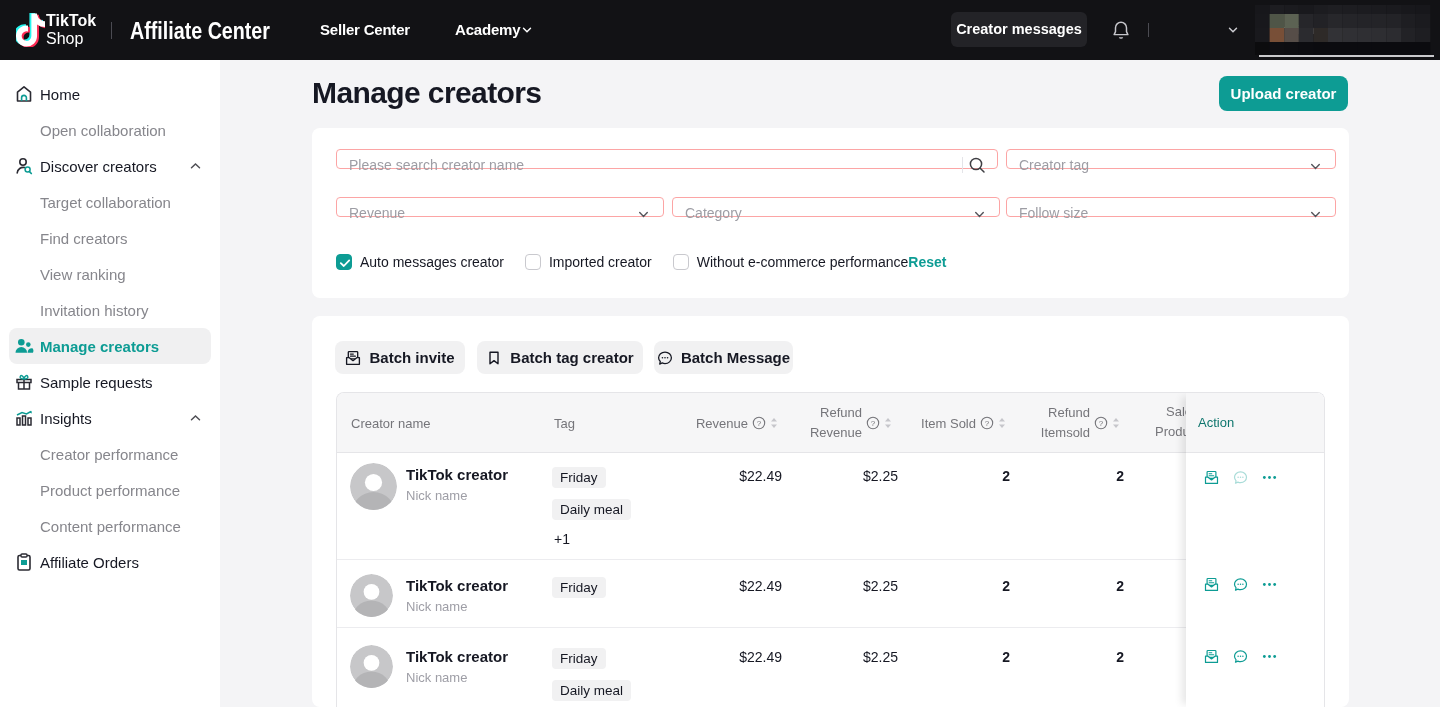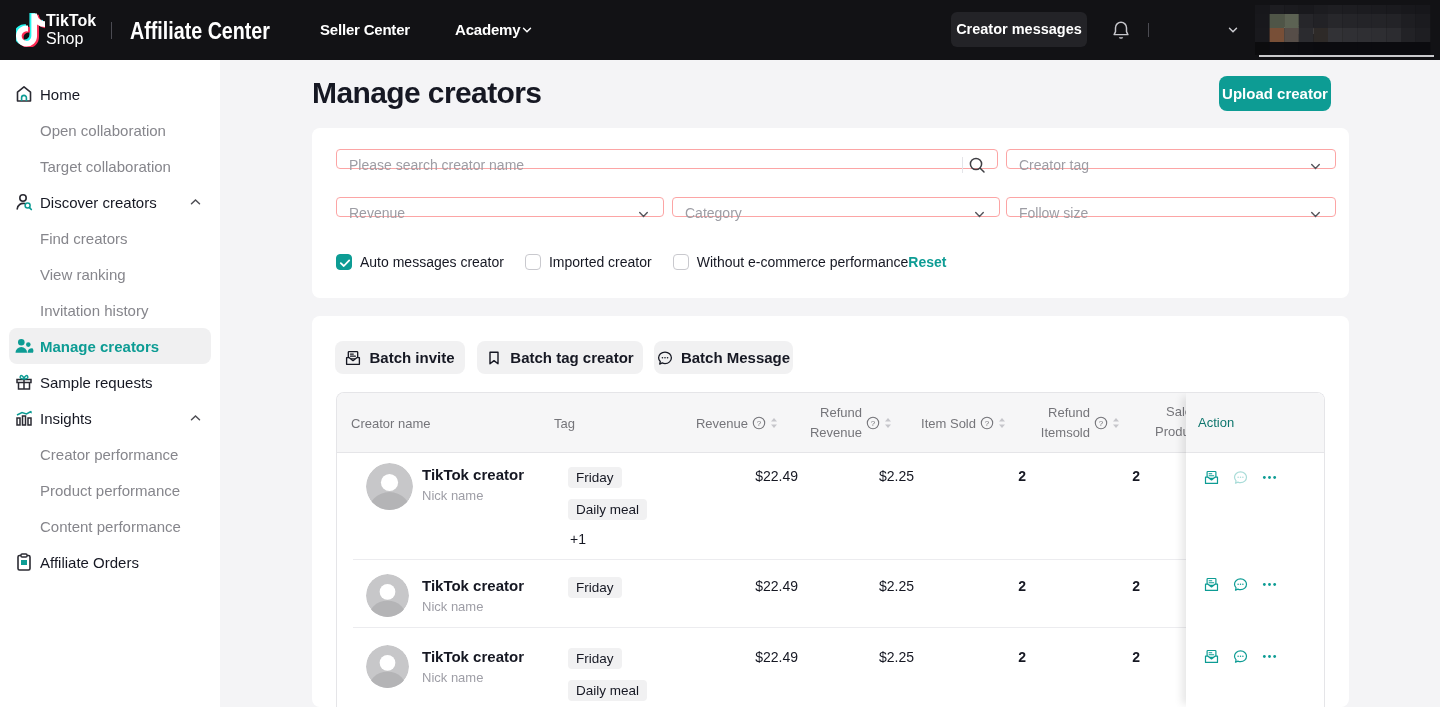--- a/index.html
+++ b/index.html
@@ -29,41 +29,41 @@
 .nav-item .ic { position:absolute; left:14px; top:8px; width:20px; height:20px; }
 .nav-item .txt { margin-left:40px; font-size:15px; color:#161823; font-weight:400; }
 .nav-item .sub { margin-left:40px; font-size:15px; color:#86868c; font-weight:400; }
 .nav-item .chev { position:absolute; left:189px; top:13px; }
 .nav-item.sel { background:#f0f0f1; border-radius:8px; margin:0 9px; }
 .nav-item.sel .ic { left:5px; }
 .nav-item.sel .txt { margin-left:31px; color:#0d9c94; font-weight:700; }
 
 .main { position:absolute; left:220px; top:60px; width:1220px; height:647px; }
 .title { position:absolute; left:92px; top:16px; font-size:30px; font-weight:700; color:#161823; letter-spacing:-0.6px; }
-.upload { position:absolute; left:999px; top:16px; width:112px; height:35px; background:#0d9c94; border-radius:8px; color:#fff; font-size:15px; font-weight:600; text-align:center; line-height:35px; }
+.upload { position:absolute; left:999px; top:16px; width:129px; height:35px; background:#0d9c94; border-radius:8px; color:#fff; font-size:15px; font-weight:600; text-align:center; line-height:35px; }
 .card1 { position:absolute; left:92px; top:68px; width:1037px; height:170px; background:#fff; border-radius:8px; }
 .inp { position:absolute; height:20px; border:1px solid #fca5a5; border-radius:4px; background:#fff; font-size:14px; color:#9d9da4; line-height:30px; padding-left:12px; }
 .chev-d { position:absolute; }
 .srch { left:24px; top:21px; width:662px; }
 .s-div { position:absolute; left:650px; top:29px; width:1px; height:16px; background:#e4e4e8; }
 .s-ic { position:absolute; left:656px; top:28px; }
 .ctag { left:694px; top:21px; width:330px; }
 .rev { left:24px; top:69px; width:328px; }
 .cat { left:360px; top:69px; width:328px; }
 .fsize { left:694px; top:69px; width:330px; }
 .checks { position:absolute; left:24px; top:126px; display:flex; align-items:center; font-size:14px; color:#161823; }
 .cb { width:16px; height:16px; border:1px solid #c9c9ce; border-radius:4px; background:#fff; margin-right:8px; }
 .cb.on { background:#0d9c94; border-color:#0d9c94; position:relative; }
 .reset { color:#0d9c94; font-weight:600; }
 .card2 { position:absolute; left:92px; top:256px; width:1037px; height:391px; background:#fff; border-radius:8px; }
 .bbtn { position:absolute; top:25px; height:33px; background:#f1f1f2; border-radius:8px; display:flex; align-items:center; justify-content:center; font-size:15px; font-weight:600; color:#161823; gap:8px; }
 .tbl { position:absolute; left:24px; top:76px; width:989px; height:315px; border:1px solid #e5e5e8; border-radius:8px 8px 0 0; border-bottom:none; overflow:hidden; }
 .thead { position:absolute; left:0; top:0; width:987px; height:60px; background:#f6f6f7; border-bottom:1px solid #e5e5e8; font-size:13px; color:#75757a; }
 .th { position:absolute; display:flex; align-items:center; gap:4px; }
-.row { position:absolute; left:16px; width:987px; border-bottom:1px solid #ececef; }
+.row { position:absolute; left:0; width:987px; border-bottom:1px solid #ececef; }
 .avatar { position:absolute; left:13px; top:10px; }
 .cname { position:absolute; left:69px; top:13px; font-size:15px; font-weight:700; color:#161823; }
 .nick { position:absolute; left:69px; top:35px; font-size:13px; color:#9e9ea6; }
 .chip { position:absolute; background:#f1f1f2; border-radius:4px; font-size:13.5px; color:#161823; height:21px; line-height:21px; padding:0 8px; }
 .val { position:absolute; font-size:14px; color:#161823; text-align:right; top:15px; }
 .valb { font-weight:700; }
 .action-col { position:absolute; left:849px; top:0; width:138px; height:315px; background:#fff; box-shadow:-8px 0 8px -4px rgba(0,0,0,0.10); }
 .action-head { position:absolute; left:0; top:0; width:138px; height:60px; background:#f6f6f7; border-bottom:1px solid #e5e5e8; font-size:13px; color:#0f766e; line-height:60px; padding-left:12px; }
 .aicons { position:absolute; left:18px; display:flex; gap:14px; align-items:center; }
 </style>
@@ -158,33 +158,33 @@
         <svg class="ic" viewBox="0 0 20 20">
           <path d="M3.5 8.2 L10 2.8 L16.5 8.2 V17 H3.5 Z" fill="none" stroke="#2b2b33" stroke-width="1.6" stroke-linejoin="round"></path>
           <path d="M7.6 17 v-3.2 a2.4 2.4 0 0 1 4.8 0 V17" fill="none" stroke="#0d9c94" stroke-width="1.6"></path>
         </svg>
         <span class="txt">Home</span>
       </div>
   <div class="nav-item">
         <span class="sub">Open collaboration</span>
       </div>
   <div class="nav-item">
-        <span class="sub">Target collaboration</span>
-      </div>
-  <div class="nav-item">
         <svg class="ic" viewBox="0 0 20 20">
           <circle cx="9" cy="6" r="3.2" fill="none" stroke="#2b2b33" stroke-width="1.6"></circle>
           <path d="M3.2 17 a6 6 0 0 1 7.6 -5.4" fill="none" stroke="#2b2b33" stroke-width="1.6" stroke-linecap="round"></path>
           <circle cx="13.6" cy="13.6" r="2.5" fill="none" stroke="#0d9c94" stroke-width="1.5"></circle>
           <path d="M15.5 15.6 L17.3 17.5" stroke="#0d9c94" stroke-width="1.7" stroke-linecap="round"></path>
         </svg>
         <span class="txt">Discover creators</span>
     <svg class="chev" width="13" height="10" viewBox="0 0 13 10">
           <path d="M2.5 6.8 L6.5 3 L10.5 6.8" stroke="#505056" stroke-width="1.5" fill="none" stroke-linecap="round"></path>
         </svg>
+      </div>
+  <div class="nav-item">
+        <span class="sub">Target collaboration</span>
       </div>
   <div class="nav-item">
         <span class="sub">Find creators</span>
       </div>
   <div class="nav-item">
         <span class="sub">View ranking</span>
       </div>
   <div class="nav-item">
         <span class="sub">Invitation history</span>
       </div>

